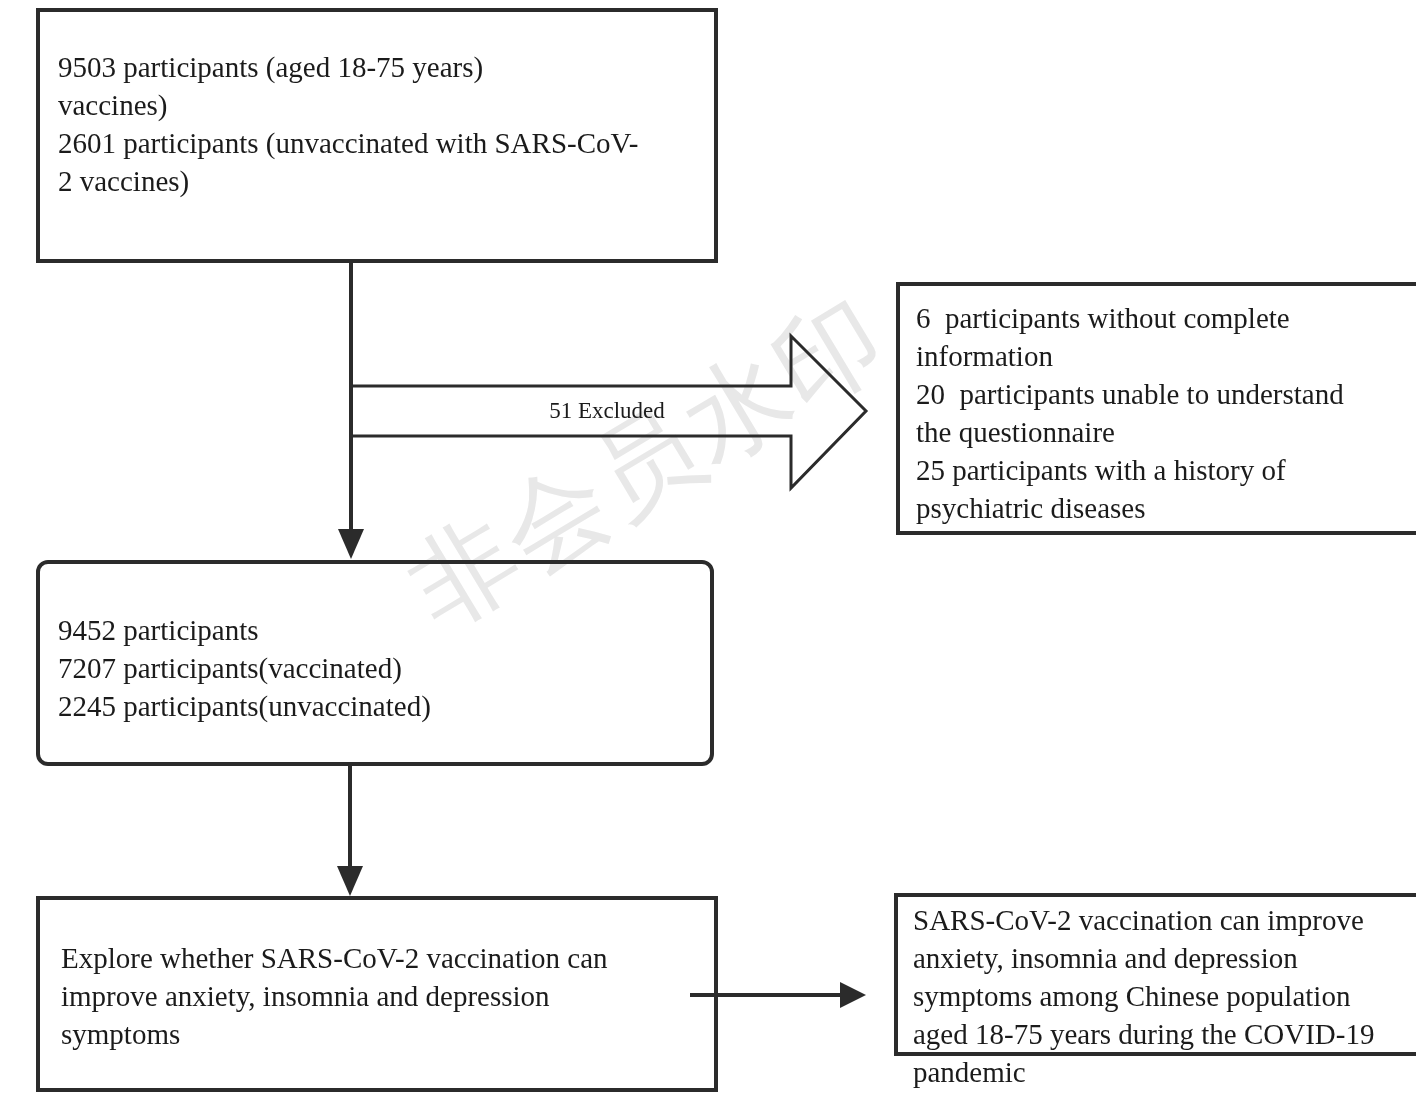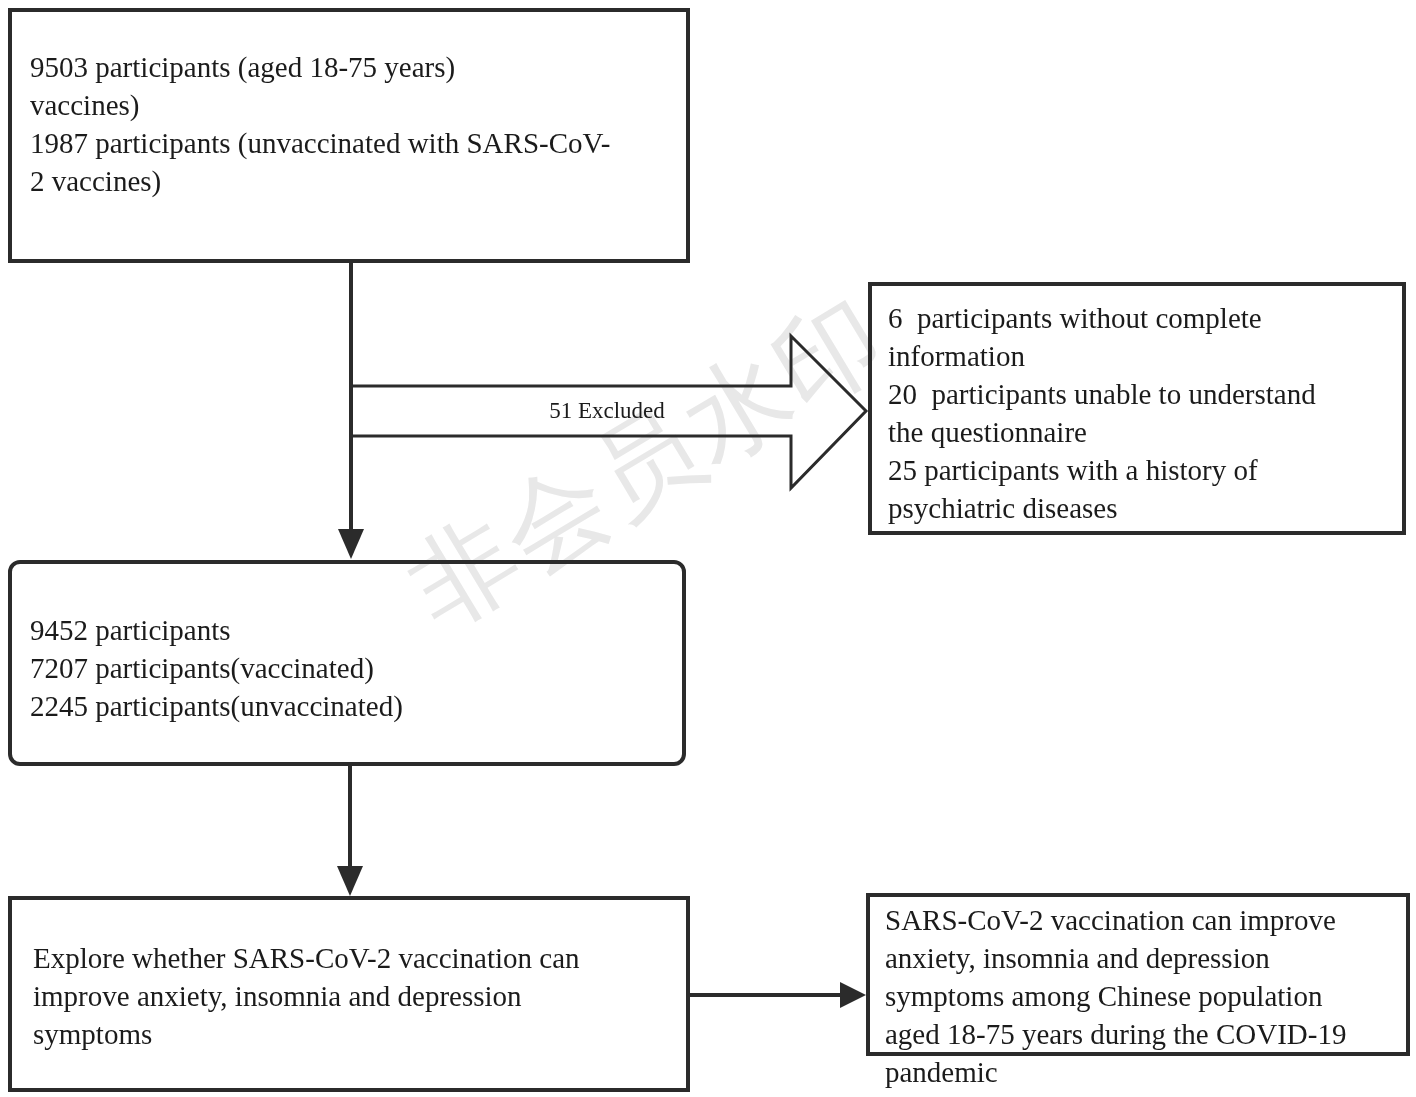--- a/index.html
+++ b/index.html
@@ -35,20 +35,21 @@
     z-index: 2;
   }
   .box {
     position: absolute;
     box-sizing: border-box;
     border: 4px solid #2b2b2b;
     background: transparent;
     z-index: 3;
     font-size: 29px;
     line-height: 38px;
+    margin-left: 28px;
   }
   .box .line {
     white-space: pre-wrap;
   }
   #box-initial   { left: 8px;   top: 8px;   width: 682px; height: 255px; padding: 36px 10px 0 18px; }
   #box-excluded  { left: 868px; top: 282px; width: 538px; height: 253px; padding: 13px 8px 14px 16px; }
   #box-after     { left: 8px;   top: 560px; width: 678px; height: 206px; padding: 47px 10px 0 18px; border-radius: 12px; }
   #box-objective { left: 8px;   top: 896px; width: 682px; height: 196px; padding: 39px 10px 0 21px; }
   #box-conclusion{ left: 866px; top: 893px; width: 544px; height: 163px; padding: 4px 6px 0 15px; }
   .excluded-label {
@@ -80,21 +81,21 @@
 
     <line x1="690" y1="995" x2="843" y2="995" stroke="#2b2b2b" stroke-width="4"></line>
     <polygon points="866,995 840,982 840,1008" fill="#2b2b2b"></polygon>
   </svg>
 
   <div class="excluded-label">51 Excluded</div>
 
   <div class="box" id="box-initial">
       <div class="line">9503 participants (aged 18-75 years)</div>
       <div class="line">vaccines)</div>
-      <div class="line">1987 participants (unvaccinated with SARS-CoV-</div>
+      <div class="line">2601 participants (unvaccinated with SARS-CoV-</div>
       <div class="line">2 vaccines)</div>
     </div>
 
   <div class="box" id="box-excluded">
       <div class="line">6  participants without complete</div>
       <div class="line">information</div>
       <div class="line">20  participants unable to understand</div>
       <div class="line">the questionnaire</div>
       <div class="line">25 participants with a history of</div>
       <div class="line">psychiatric diseases</div>

